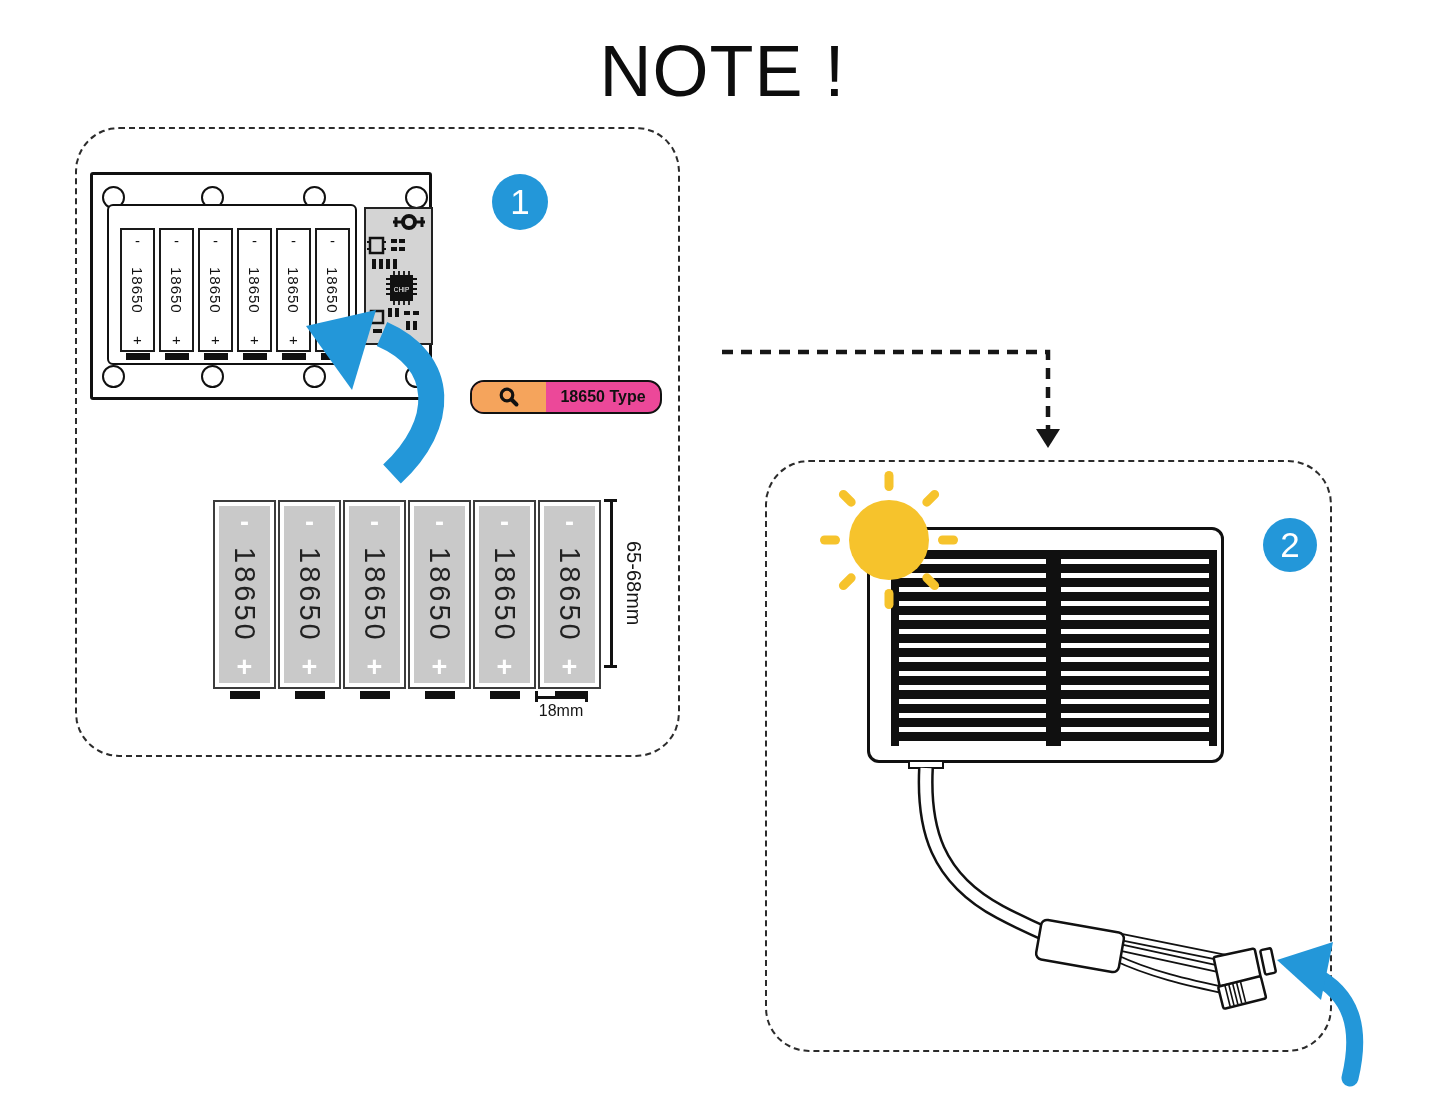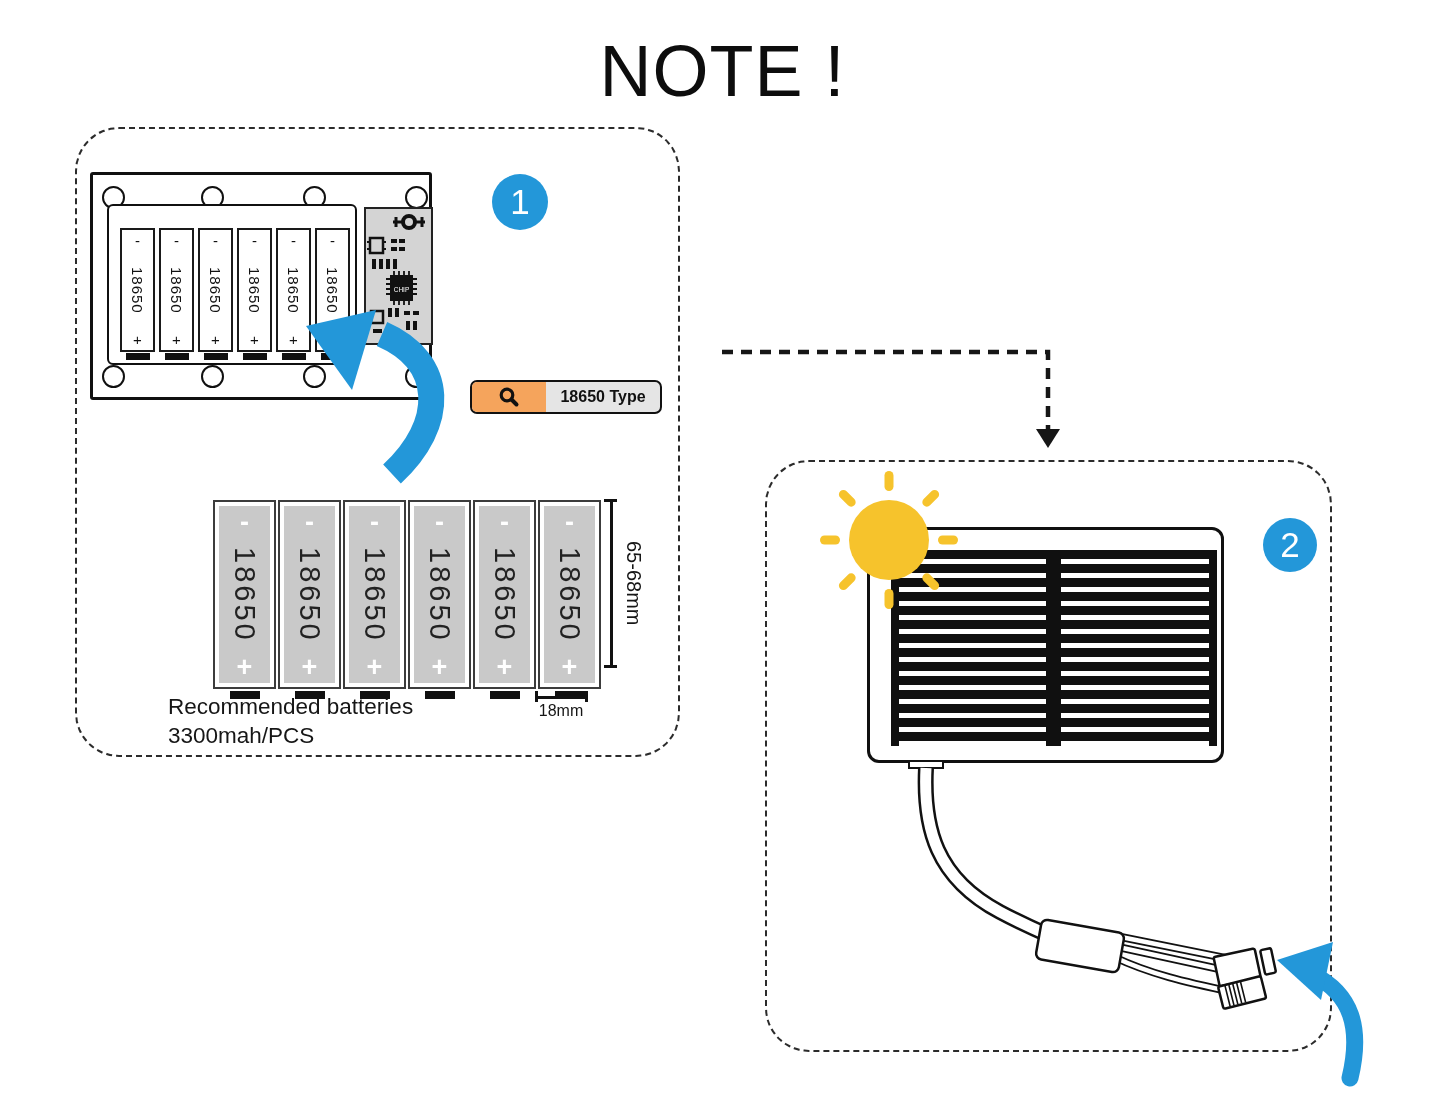--- a/index.html
+++ b/index.html
@@ -20,21 +20,21 @@
   .slot{position:absolute;top:53px;width:31px;height:110px;border:2px solid #1a1a1a;background:#fff;
         display:flex;flex-direction:column;align-items:center;justify-content:space-between;padding:5px 0;}
   .slot .bl{writing-mode:vertical-rl;font-size:15px;letter-spacing:1px;color:#111;}
   .slot .bm,.slot .bp{font-size:15px;line-height:11px;color:#111;}
   .slot .nub{position:absolute;left:50%;transform:translateX(-50%);bottom:-10px;width:24px;height:7px;background:#101010;}
   
   .badge{border-radius:50%;background:var(--blue,#2397d9);color:#fff;display:flex;align-items:center;justify-content:center;font-size:35px;}
   .b1{left:492px;top:174px;width:56px;height:56px;}
   .b2{left:1263px;top:518px;width:54px;height:54px;}
   
-  .search{left:470px;top:380px;width:192px;height:34px;border:2.5px solid #111;border-radius:7px;background:#e5e5e5;display:flex;overflow:hidden;}
+  .search{left:470px;top:380px;width:192px;height:34px;border:2.5px solid #111;border-radius:14px;background:#ec4899;display:flex;overflow:hidden;}
   .search .seg{width:74px;background:var(--orange,#f5a45c);display:flex;align-items:center;justify-content:center;}
   .search .lbl{flex:1;display:flex;align-items:center;justify-content:center;font-size:16px;font-weight:700;color:#111;}
   
   .bat{position:absolute;top:500px;width:59px;height:165px;border:2px solid #3c3c3c;background:#c9c9c9;
        box-shadow:inset 0 0 0 4px #fff;display:flex;flex-direction:column;align-items:center;justify-content:space-between;padding:10px 0;}
   .bat .bl{writing-mode:vertical-rl;font-size:29px;letter-spacing:3px;color:#222;}
   .bat .bm,.bat .bp{color:#fff;font-size:27px;font-weight:700;line-height:20px;}
   .bat .nub{position:absolute;left:50%;transform:translateX(-50%);bottom:-12px;width:30px;height:8px;background:#101010;}
   
   .vline{left:610px;top:500px;width:2.5px;height:167px;background:#111;}
@@ -199,24 +199,20 @@
   <div class="abs vline"></div>
   <div class="abs vtick" style="left:604px;top:499px"></div>
   <div class="abs vtick" style="left:604px;top:665px"></div>
   <div class="abs vlabel">65-68mm</div>
 
   <div class="abs hline"></div>
   <div class="abs htick" style="left:535px;top:691px"></div>
   <div class="abs htick" style="left:585px;top:691px"></div>
   <div class="abs hlabel">18mm</div>
 
-  <div class="abs note">
-    <div>Recommended batteries</div>
-    <div>3300mah/PCS</div>
-  </div>
 
   <div class="abs dashed p2"></div>
 
   <div class="abs solar">
     <div class="cells cl"></div>
     <div class="cells cr"></div>
   </div>
 
   <div class="abs badge b2">2</div>
 

